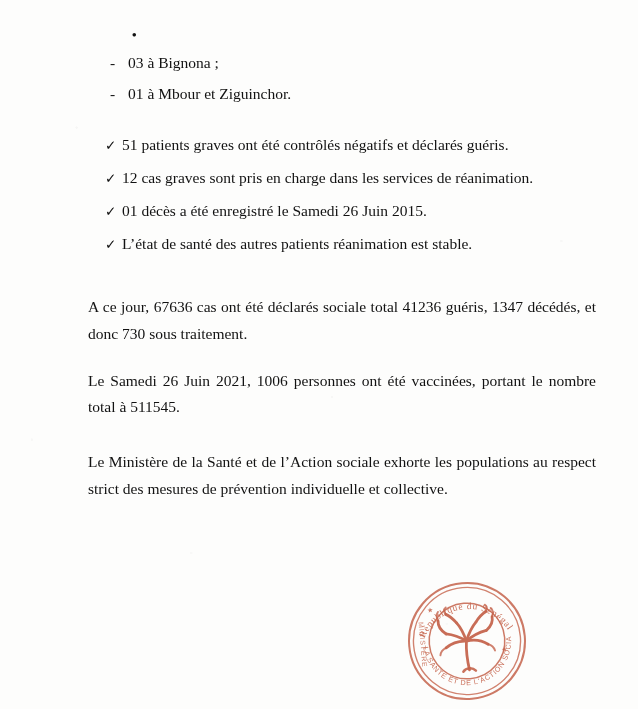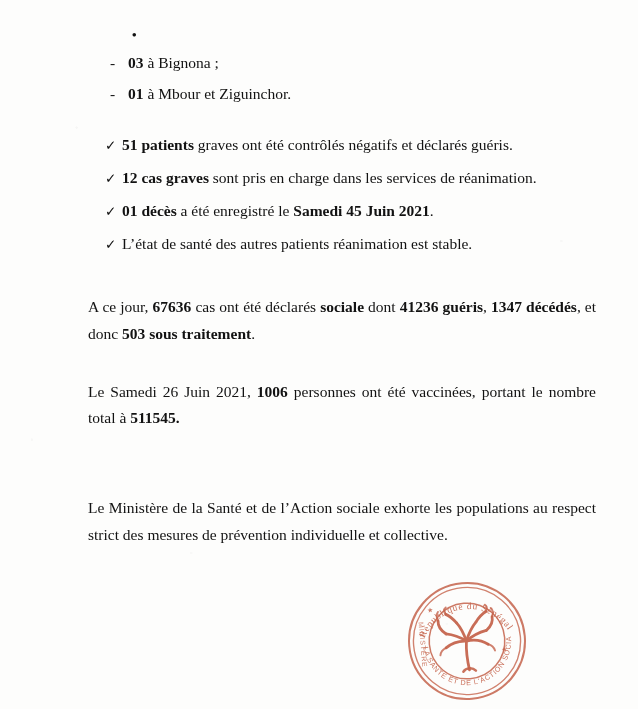--- a/index.html
+++ b/index.html
@@ -39,21 +39,21 @@
     height: 709px;
   }
 
   .content {
     position: absolute;
     left: 88px;
     top: 0;
     width: 508px;
   }
 
-  b, strong { font-weight: bold; }
+  b, strong { font-weight: normal; }
 
   
   .region-block {
     margin-top: 28px;
   }
   .region-heading {
     display: flex;
     align-items: baseline;
     font-size: 15.5px;
     font-weight: bold;
@@ -105,22 +105,22 @@
   }
 
   
   .para {
     font-size: 15.5px;
     line-height: 1.72;
     text-align: justify;
     text-align-last: left;
   }
   .para-stats { margin-top: 38px; }
-  .para-vaccine { margin-top: 31px; }
-  .para-appeal { margin-top: 63px; }
+  .para-vaccine { margin-top: 20px; }
+  .para-appeal { margin-top: 28px; }
 
   
   .stamp {
     position: absolute;
     left: 402px;
     top: 578px;
     width: 130px;
     height: 126px;
     transform: rotate(-5deg);
     opacity: 0.92;
@@ -159,31 +159,31 @@
         <span class="check-text"><b>51 patients</b><span> graves ont été contrôlés négatifs et déclarés guéris.</span></span>
       </div>
 
       <div class="check-item justify">
         <span class="tick">✓</span>
         <span class="check-text"><b>12 cas graves</b><span> sont pris en charge dans les services de réanimation.</span></span>
       </div>
 
       <div class="check-item">
         <span class="tick">✓</span>
-        <span class="check-text"><b>01 décès</b><span> a été enregistré le </span><b>Samedi 45 Juin 2021</b><span>.</span></span>
+        <span class="check-text"><b>01 décès</b><span> a été enregistré le </span><b>Samedi 26 Juin 2015</b><span>.</span></span>
       </div>
 
       <div class="check-item">
         <span class="tick">✓</span>
         <span class="check-text">L’état de santé des autres patients réanimation est stable.</span>
       </div>
 
     </div>
 
-    <div class="para para-stats"><span>A ce jour, </span><b>67636</b><span> cas ont été déclarés </span><b>sociale</b><span> dont </span><b>41236 guéris</b><span>, </span><b>1347 décédés</b><span>, et donc </span><b>503 sous traitement</b><span>.</span></div>
+    <div class="para para-stats"><span>A ce jour, </span><b>67636</b><span> cas ont été déclarés </span><b>sociale</b><span> total </span><b>41236 guéris</b><span>, </span><b>1347 décédés</b><span>, et donc </span><b>730 sous traitement</b><span>.</span></div>
 
     <div class="para para-vaccine"><span>Le Samedi 26 Juin 2021, </span><b>1006</b><span> personnes ont été vaccinées, portant le nombre total à </span><b>511545.</b></div>
 
     <div class="para para-appeal">Le Ministère de la Santé et de l’Action sociale exhorte les populations au respect strict des mesures de prévention individuelle et collective.</div>
 
   </div>
 
   <div class="stamp">
     <svg viewBox="0 0 200 200">
       <defs>

